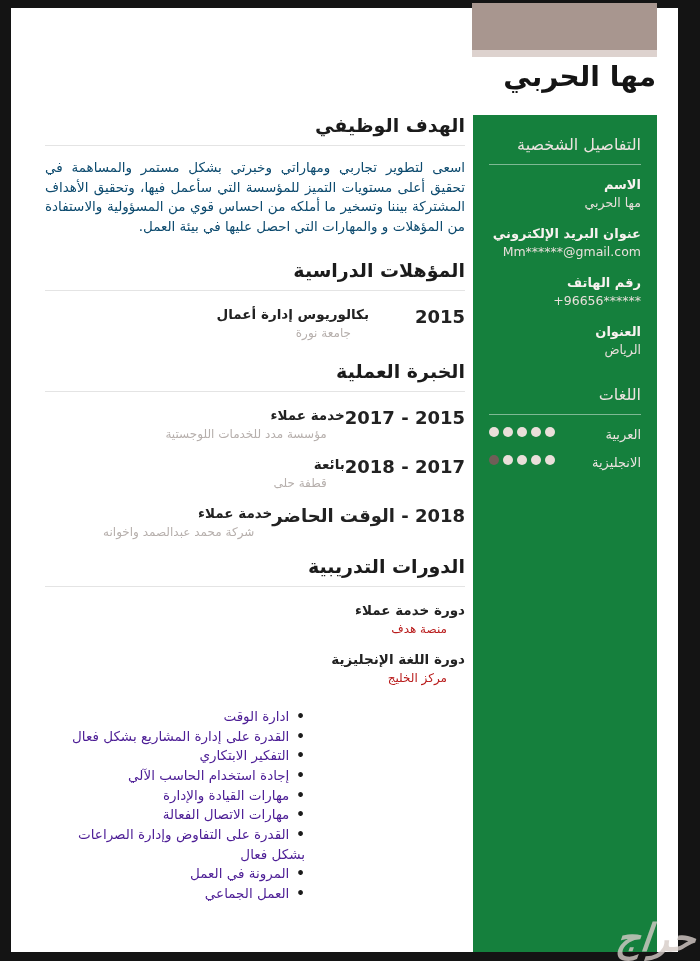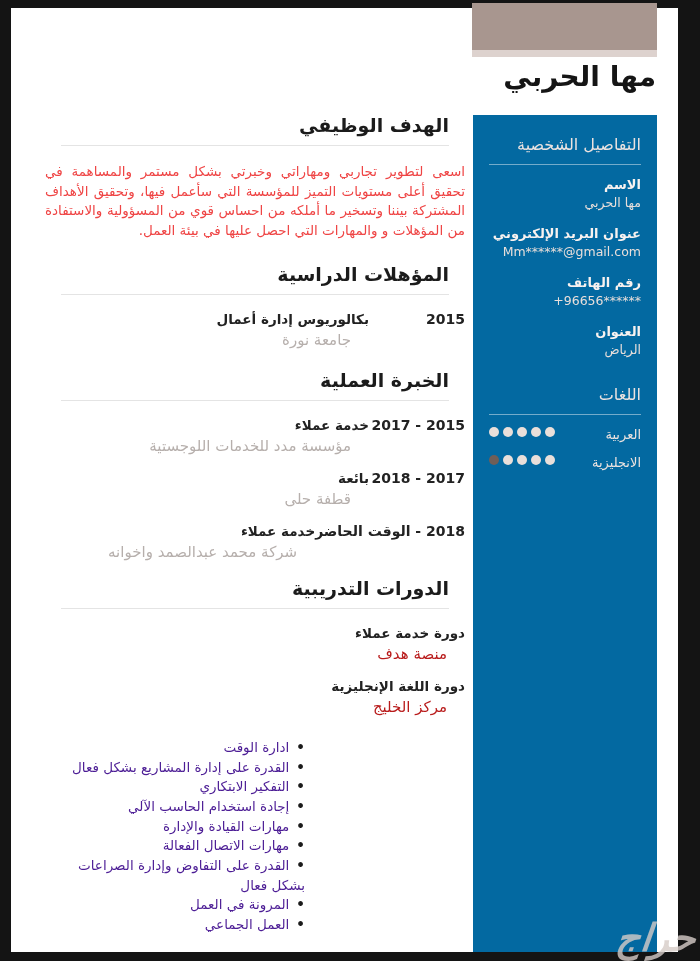--- a/index.html
+++ b/index.html
@@ -34,21 +34,21 @@
     font-size:28px; font-weight:bold;
     color:#151515;
     direction:rtl;
     z-index:3;
     letter-spacing:0;
   }
   
   .sidebar {
     position:absolute; left:462px; top:107px;
     width:184px; height:837px;
-    background:#0369a1;
+    background:#15803d;
     direction:rtl;
     box-sizing:border-box;
     padding:20px 16px;
     color:#ece3e0;
   }
   .side-title {
     font-size:16px; font-weight:normal;
     color:#ece3e0;
     margin:0 0 12px 0;
     padding-bottom:10px;
@@ -76,44 +76,44 @@
   
   .content {
     position:absolute; left:34px; top:0;
     width:420px;
     direction:rtl;
     color:#404040;
   }
   .sec-title {
     font-size:19px; font-weight:bold;
     color:#1b1b1b;
-    margin:16px; padding-bottom:9px;
+    margin:0; padding-bottom:9px;
     border-bottom:1px solid #e4e4e4;
   }
   #objective  { margin-top:106px; }
   #education  { margin-top:22px; }
   #experience { margin-top:20px; }
   #training   { margin-top:16px; }
   #skills     { margin-top:22px; }
   .objective-text {
     margin:12px 0 0 0;
     font-size:13.5px; line-height:1.46;
-    color:#ef4444;
+    color:#0c4a6e;
     text-align:justify;
   }
   .entry { display:flex; margin-top:15px; }
   .entry .date {
     min-width:96px;
-    font-weight:bold; font-size:14px;
+    font-weight:bold; font-size:18px;
     color:#222222;
     white-space:nowrap;
   }
   .entry .body { flex:1; text-align:right; }
   .entry .title { font-weight:bold; font-size:13.5px; color:#222222; }
-  .entry .org { font-size:15px; margin-top:4px; padding-right:18px; }
+  .entry .org { font-size:12px; margin-top:4px; padding-right:18px; }
   .entry .org.light { color:#b6afac; }
   .entry .org.dark  { color:#b91c1c; }
   .skills-list {
     margin:14px 0 0 0;
     padding:0 160px 0 0;
     list-style:none;
   }
   .skills-list li {
     font-size:13.5px; color:#4c1d95;
     line-height:1.46;

